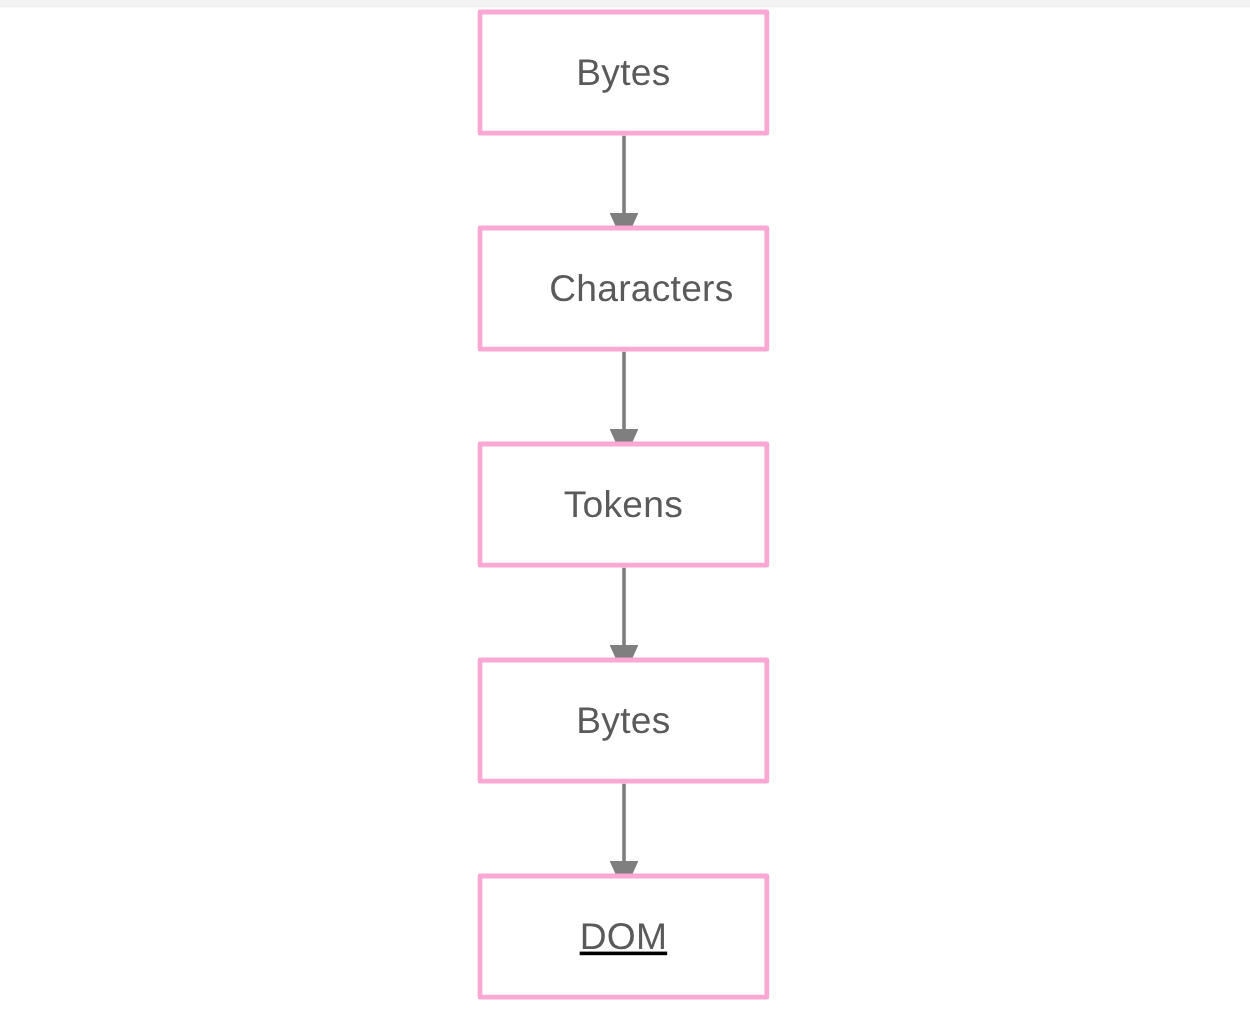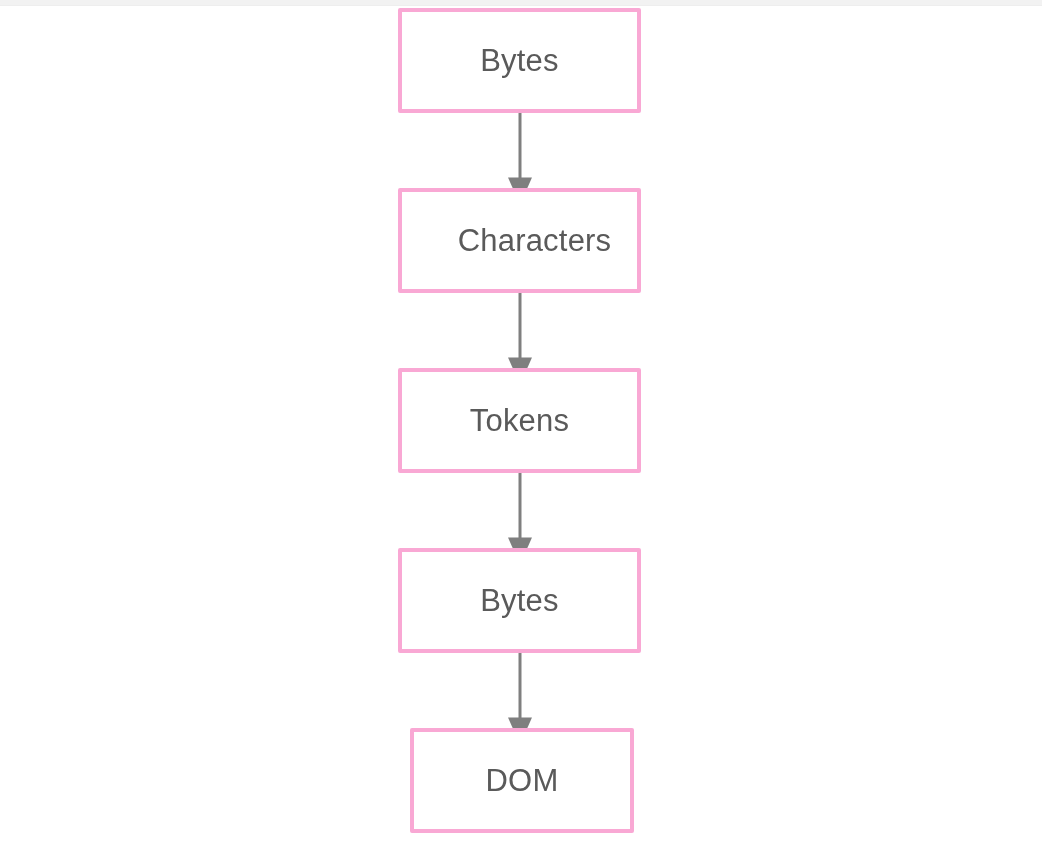--- a/index.html
+++ b/index.html
@@ -95,17 +95,17 @@
   </div>
 
   <div class="flow-node" style="left:398px; top:368px; width:243px; height:105px;">
     <span class="flow-node-label">Tokens</span>
   </div>
 
   <div class="flow-node" style="left:398px; top:548px; width:243px; height:105px;">
     <span class="flow-node-label">Bytes</span>
   </div>
 
-  <div class="flow-node" style="left:410px; top:728px; width:224px; height:105px;">
+  <div class="flow-node" style="left:398px; top:728px; width:243px; height:105px;text-decoration:underline;">
     <span class="flow-node-label">DOM</span>
   </div>
 
 </div>
 
 </body></html>

